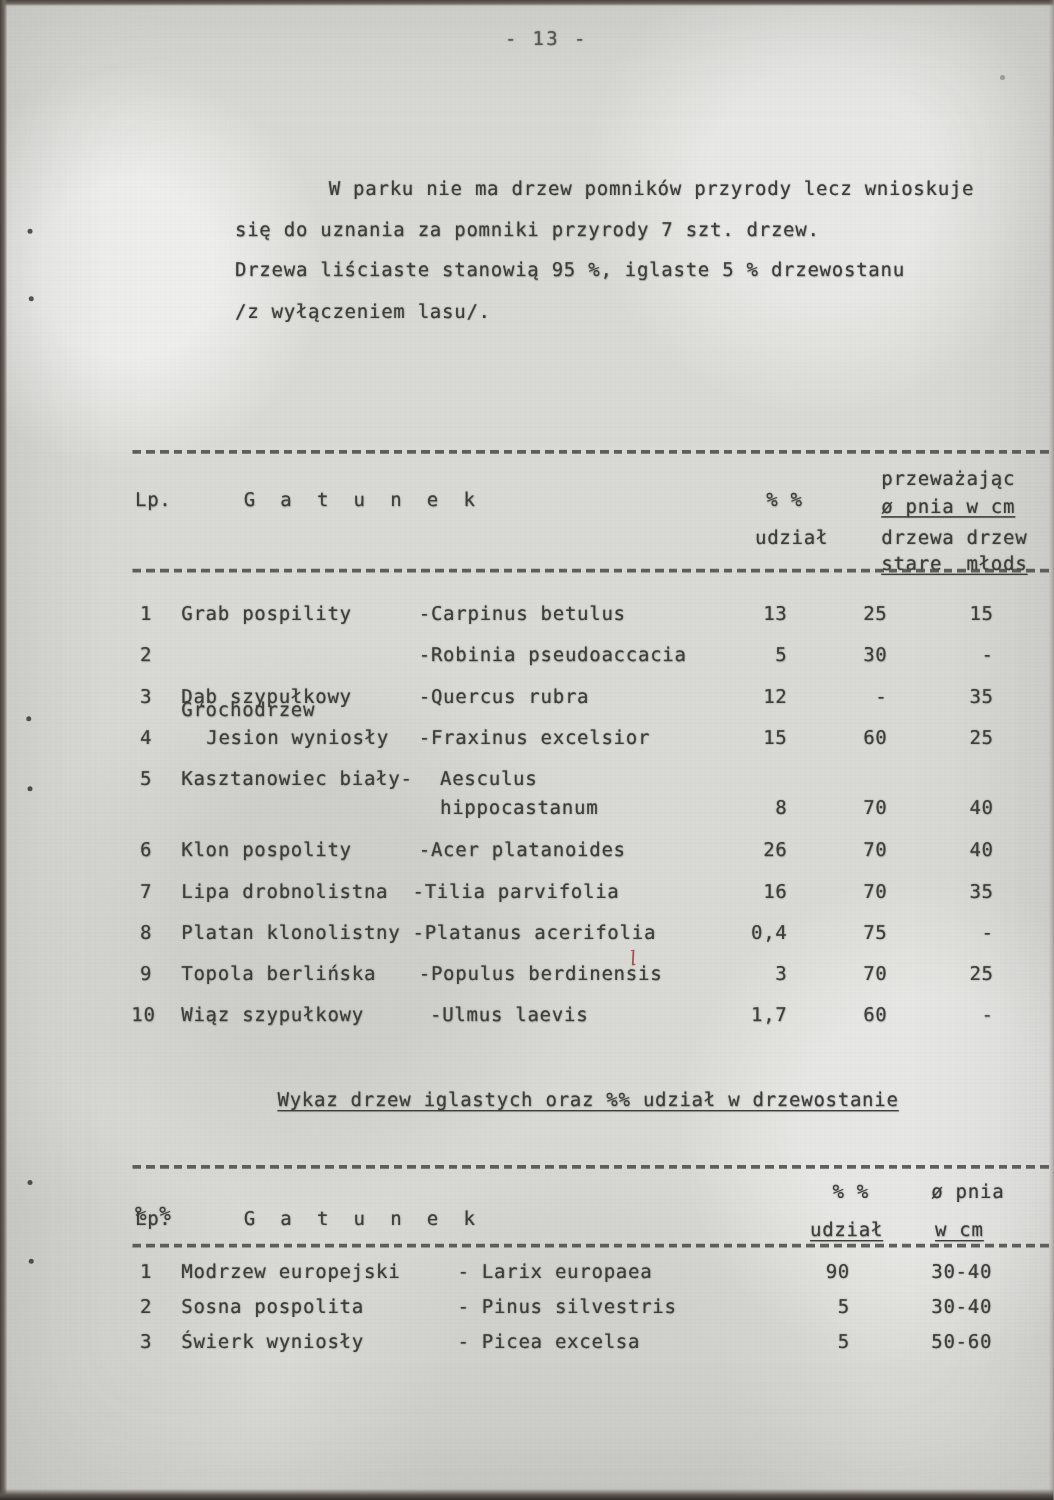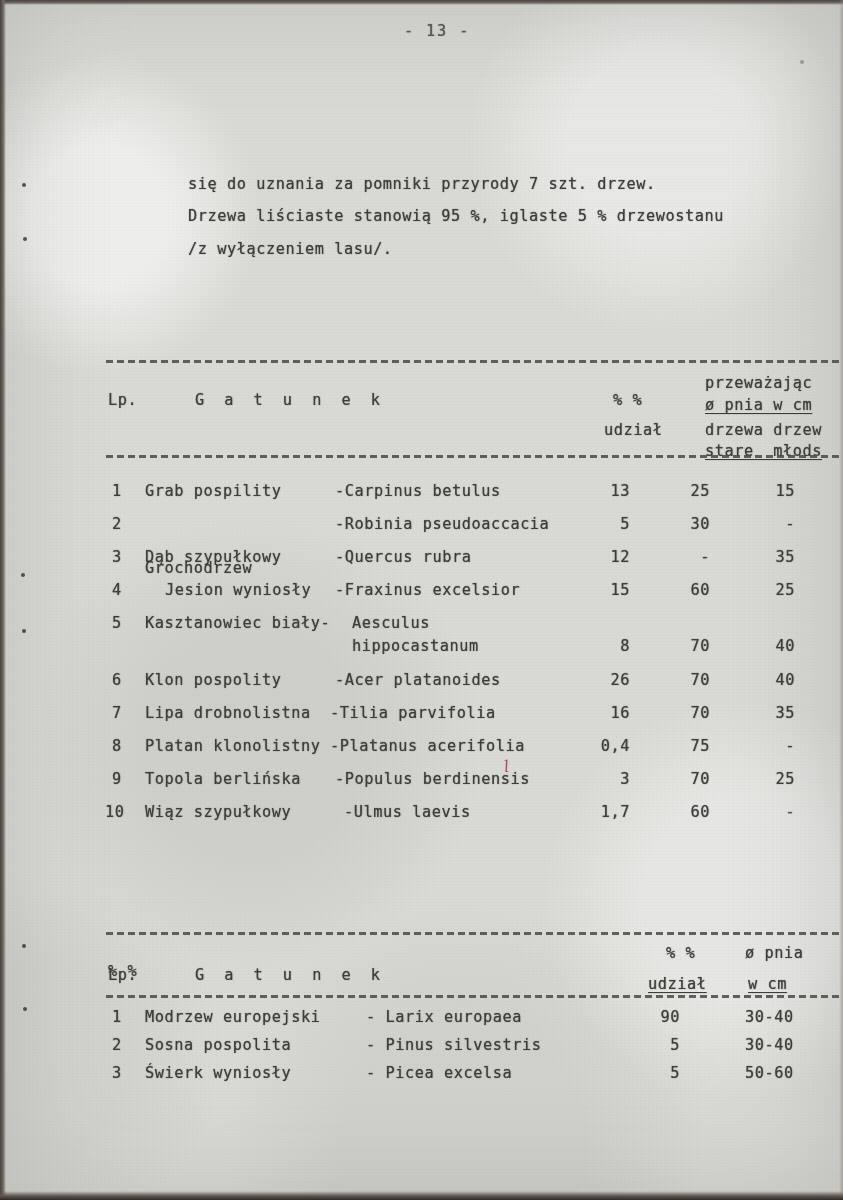--- a/index.html
+++ b/index.html
@@ -124,20 +124,21 @@
 </head>
 <body>
 
 <div class="page">
 
   <div class="paper-tex"></div>
   <div class="paper-grain"></div>
 
   <div class="tw pageno" style="left:404px; top:24px;">- 13 -</div>
 
+  <div class="tw" style="left:263px; top:144px;">W parku nie ma drzew pomników przyrody lecz wnioskuje</div>
   <div class="tw" style="left:188px; top:177px;">się do uznania za pomniki przyrody 7 szt. drzew.</div>
   <div class="tw" style="left:188px; top:209px;">Drzewa liściaste stanowią 95 %, iglaste 5 % drzewostanu</div>
   <div class="tw" style="left:188px; top:242px;">/z wyłączeniem lasu/.</div>
 
 
   <div class="rule" style="left:106px; top:360px; width:737px;"></div>
 
   <div class="tw" style="left:108px; top:393px;">Lp.</div>
   <div class="tw spaced" style="left:195px; top:393px;">G a t u n e k</div>
   <div class="tw" style="left:613px; top:393px;">% %</div>
@@ -218,20 +219,21 @@
 
     <div class="tw" style="left:105px; top:805px;">10</div>
     <div class="tw" style="left:145px; top:805px;">Wiąz szypułkowy</div>
     <div class="tw" style="left:344px; top:805px;">-Ulmus laevis</div>
     <div class="tw col-num" style="left:590px; top:805px; width:40px;">1,7</div>
     <div class="tw col-num" style="left:680px; top:805px; width:30px;">60</div>
     <div class="tw col-num dim" style="left:765px; top:805px; width:30px;">-</div>
 
   </div>
 
+  <div class="tw u" style="left:222px; top:873px;">Wykaz drzew iglastych oraz %% udział w drzewostanie</div>
 
   <div class="rule" style="left:106px; top:932px; width:737px;"></div>
 
   <div class="tw" style="left:108px; top:964px;">% %</div>
 
   <div class="tw" style="left:666px; top:946px;">% %</div>
   <div class="tw" style="left:745px; top:946px;">ø pnia</div>
 
   <div class="tw" style="left:108px; top:968px;">Lp.</div>
   <div class="tw spaced" style="left:195px; top:968px;">G a t u n e k</div>

